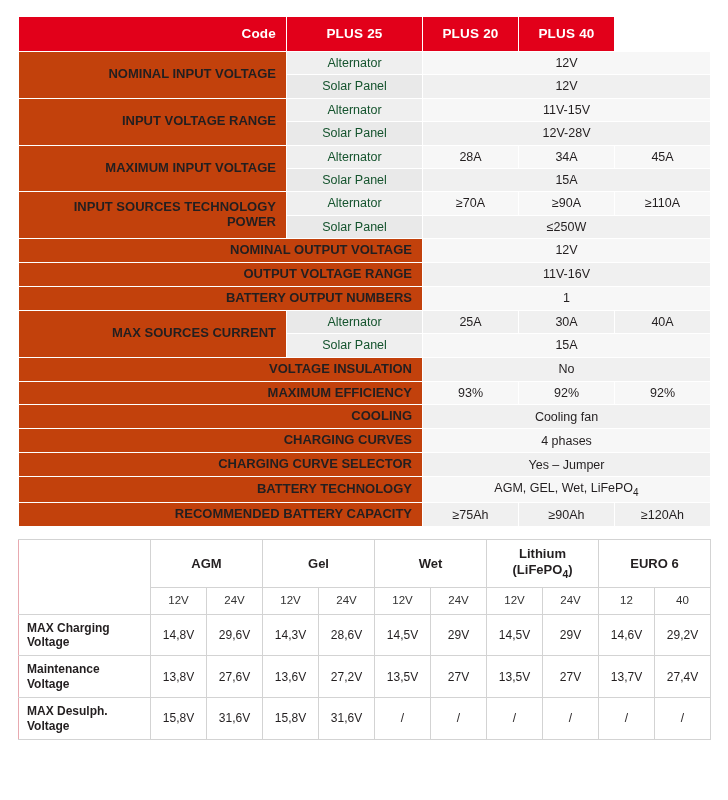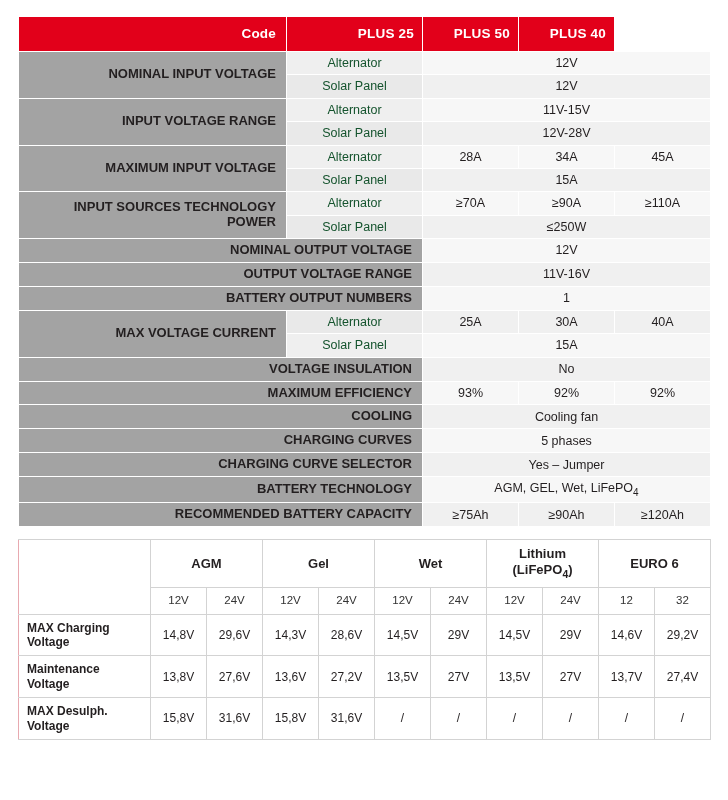--- a/index.html
+++ b/index.html
@@ -31,31 +31,31 @@
     border: 1px solid #ffffff;
     font-size: 12.5px;
     padding: 4px 8px;
     vertical-align: middle;
     line-height: 1.15;
   }
   #spec-table .hdr {
     background: #e2001a;
     color: #ffffff;
     font-weight: bold;
-    text-align: right;
+    text-align: center;
     font-size: 13.5px;
     height: 26px;
     letter-spacing: .2px;
   }
   #spec-table .hdr.code {
     text-align: right;
     padding-right: 10px;
   }
   #spec-table .lbl {
-    background: #a3a3a3;
+    background: #c2410c;
     color: #231f20;
     font-weight: bold;
     text-align: right;
     padding-right: 10px;
     font-size: 13px;
   }
   #spec-table .sub {
     background: #efefef;
     text-align: center;
     font-size: 12.5px;
@@ -111,21 +111,21 @@
       <col style="width:268px">
       <col style="width:136px">
       <col style="width:96px">
       <col style="width:96px">
       <col style="width:96px">
     </colgroup>
     <tbody id="spec-body">
         <tr>
           <td class="hdr code">Code</td>
           <td class="hdr">PLUS 25</td>
-          <td class="hdr">PLUS 50</td>
+          <td class="hdr">PLUS 20</td>
           <td class="hdr">PLUS 40</td>
         </tr>
         <tr>
           <td class="lbl" rowspan="2" colspan="1">NOMINAL INPUT VOLTAGE</td>
           <td class="sub">Alternator</td>
           <td class="val" colspan="3">12V</td>
         </tr>
         <tr class="alt">
           <td class="sub">Solar Panel</td>
           <td class="val" colspan="3">12V</td>
@@ -167,21 +167,21 @@
         </tr>
         <tr class="alt">
           <td class="lbl" rowspan="1" colspan="2">OUTPUT VOLTAGE RANGE</td>
           <td class="val" colspan="3">11V-16V</td>
         </tr>
         <tr>
           <td class="lbl" rowspan="1" colspan="2">BATTERY OUTPUT NUMBERS</td>
           <td class="val" colspan="3">1</td>
         </tr>
         <tr class="alt">
-          <td class="lbl" rowspan="2" colspan="1">MAX VOLTAGE CURRENT</td>
+          <td class="lbl" rowspan="2" colspan="1">MAX SOURCES CURRENT</td>
           <td class="sub">Alternator</td>
           <td class="val">25A</td>
           <td class="val">30A</td>
           <td class="val">40A</td>
         </tr>
         <tr>
           <td class="sub">Solar Panel</td>
           <td class="val" colspan="3">15A</td>
         </tr>
         <tr class="alt">
@@ -193,21 +193,21 @@
           <td class="val">93%</td>
           <td class="val">92%</td>
           <td class="val">92%</td>
         </tr>
         <tr class="alt">
           <td class="lbl" rowspan="1" colspan="2">COOLING</td>
           <td class="val" colspan="3">Cooling fan</td>
         </tr>
         <tr>
           <td class="lbl" rowspan="1" colspan="2">CHARGING CURVES</td>
-          <td class="val" colspan="3">5 phases</td>
+          <td class="val" colspan="3">4 phases</td>
         </tr>
         <tr class="alt">
           <td class="lbl" rowspan="1" colspan="2">CHARGING CURVE SELECTOR</td>
           <td class="val" colspan="3">Yes – Jumper</td>
         </tr>
         <tr>
           <td class="lbl" rowspan="1" colspan="2">BATTERY TECHNOLOGY</td>
           <td class="val" colspan="3">AGM, GEL, Wet, LiFePO<sub>4</sub></td>
         </tr>
         <tr class="alt">
@@ -247,21 +247,21 @@
         <tr>
           <td class="volt">12V</td>
           <td class="volt">24V</td>
           <td class="volt">12V</td>
           <td class="volt">24V</td>
           <td class="volt">12V</td>
           <td class="volt">24V</td>
           <td class="volt">12V</td>
           <td class="volt">24V</td>
           <td class="volt">12</td>
-          <td class="volt">32</td>
+          <td class="volt">40</td>
         </tr>
         <tr>
           <td class="rowlab leftcol">MAX Charging Voltage</td>
           <td>14,8V</td>
           <td>29,6V</td>
           <td>14,3V</td>
           <td>28,6V</td>
           <td>14,5V</td>
           <td>29V</td>
           <td>14,5V</td>

